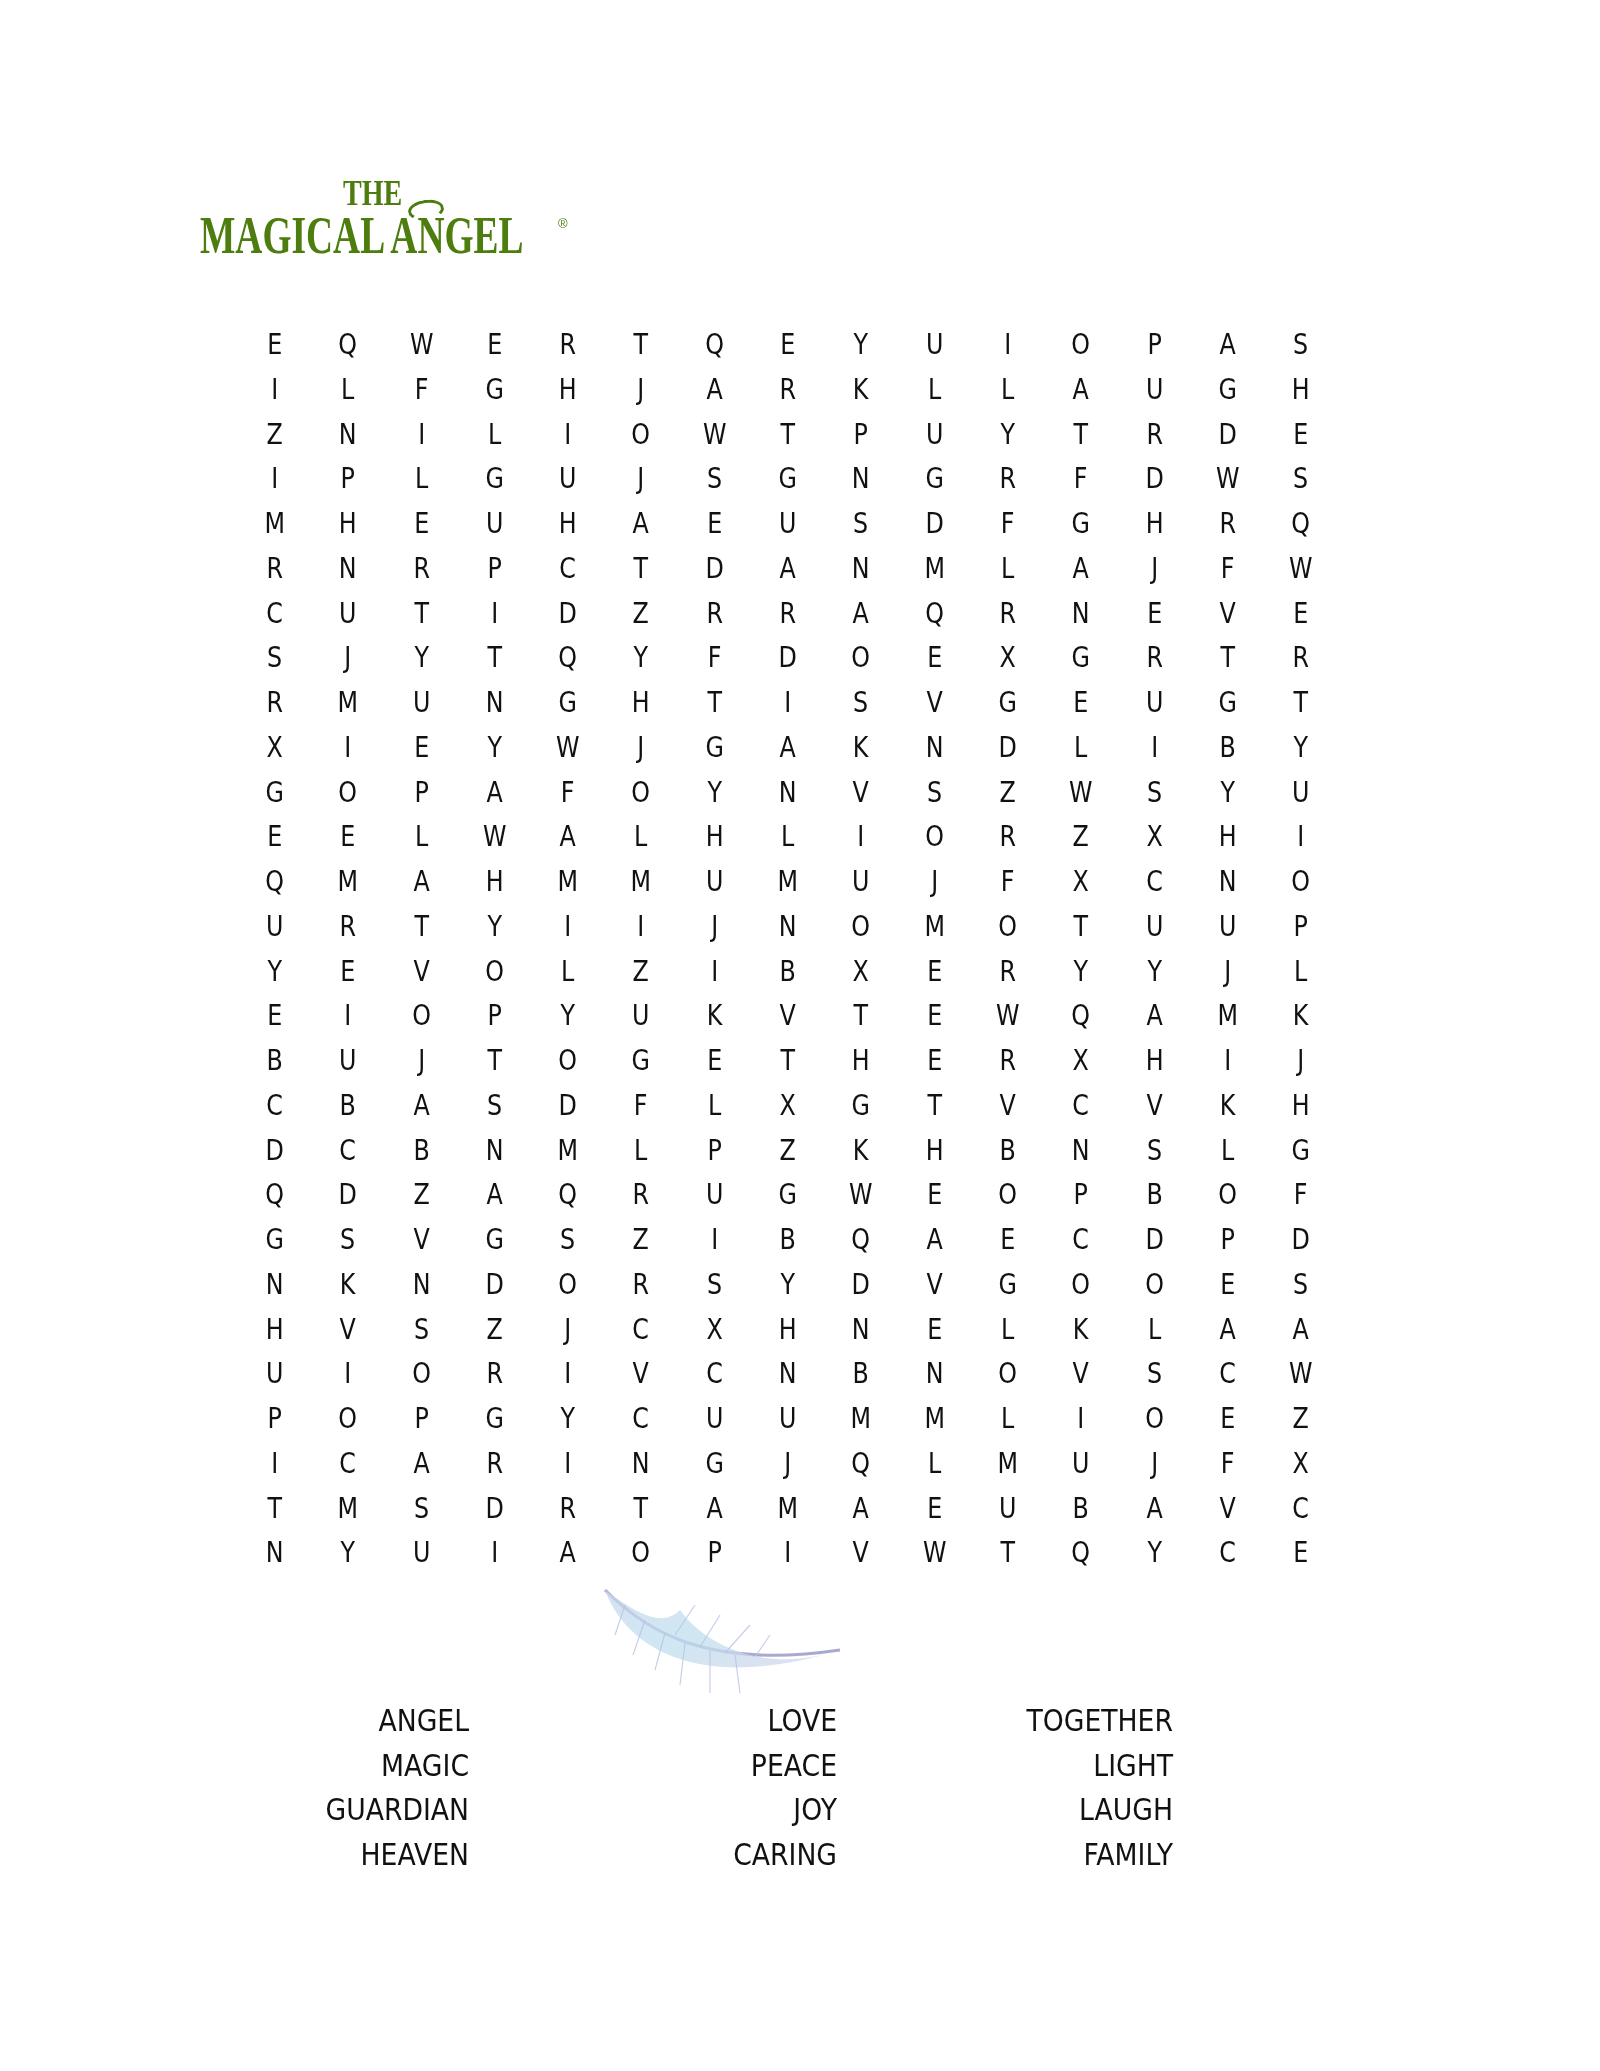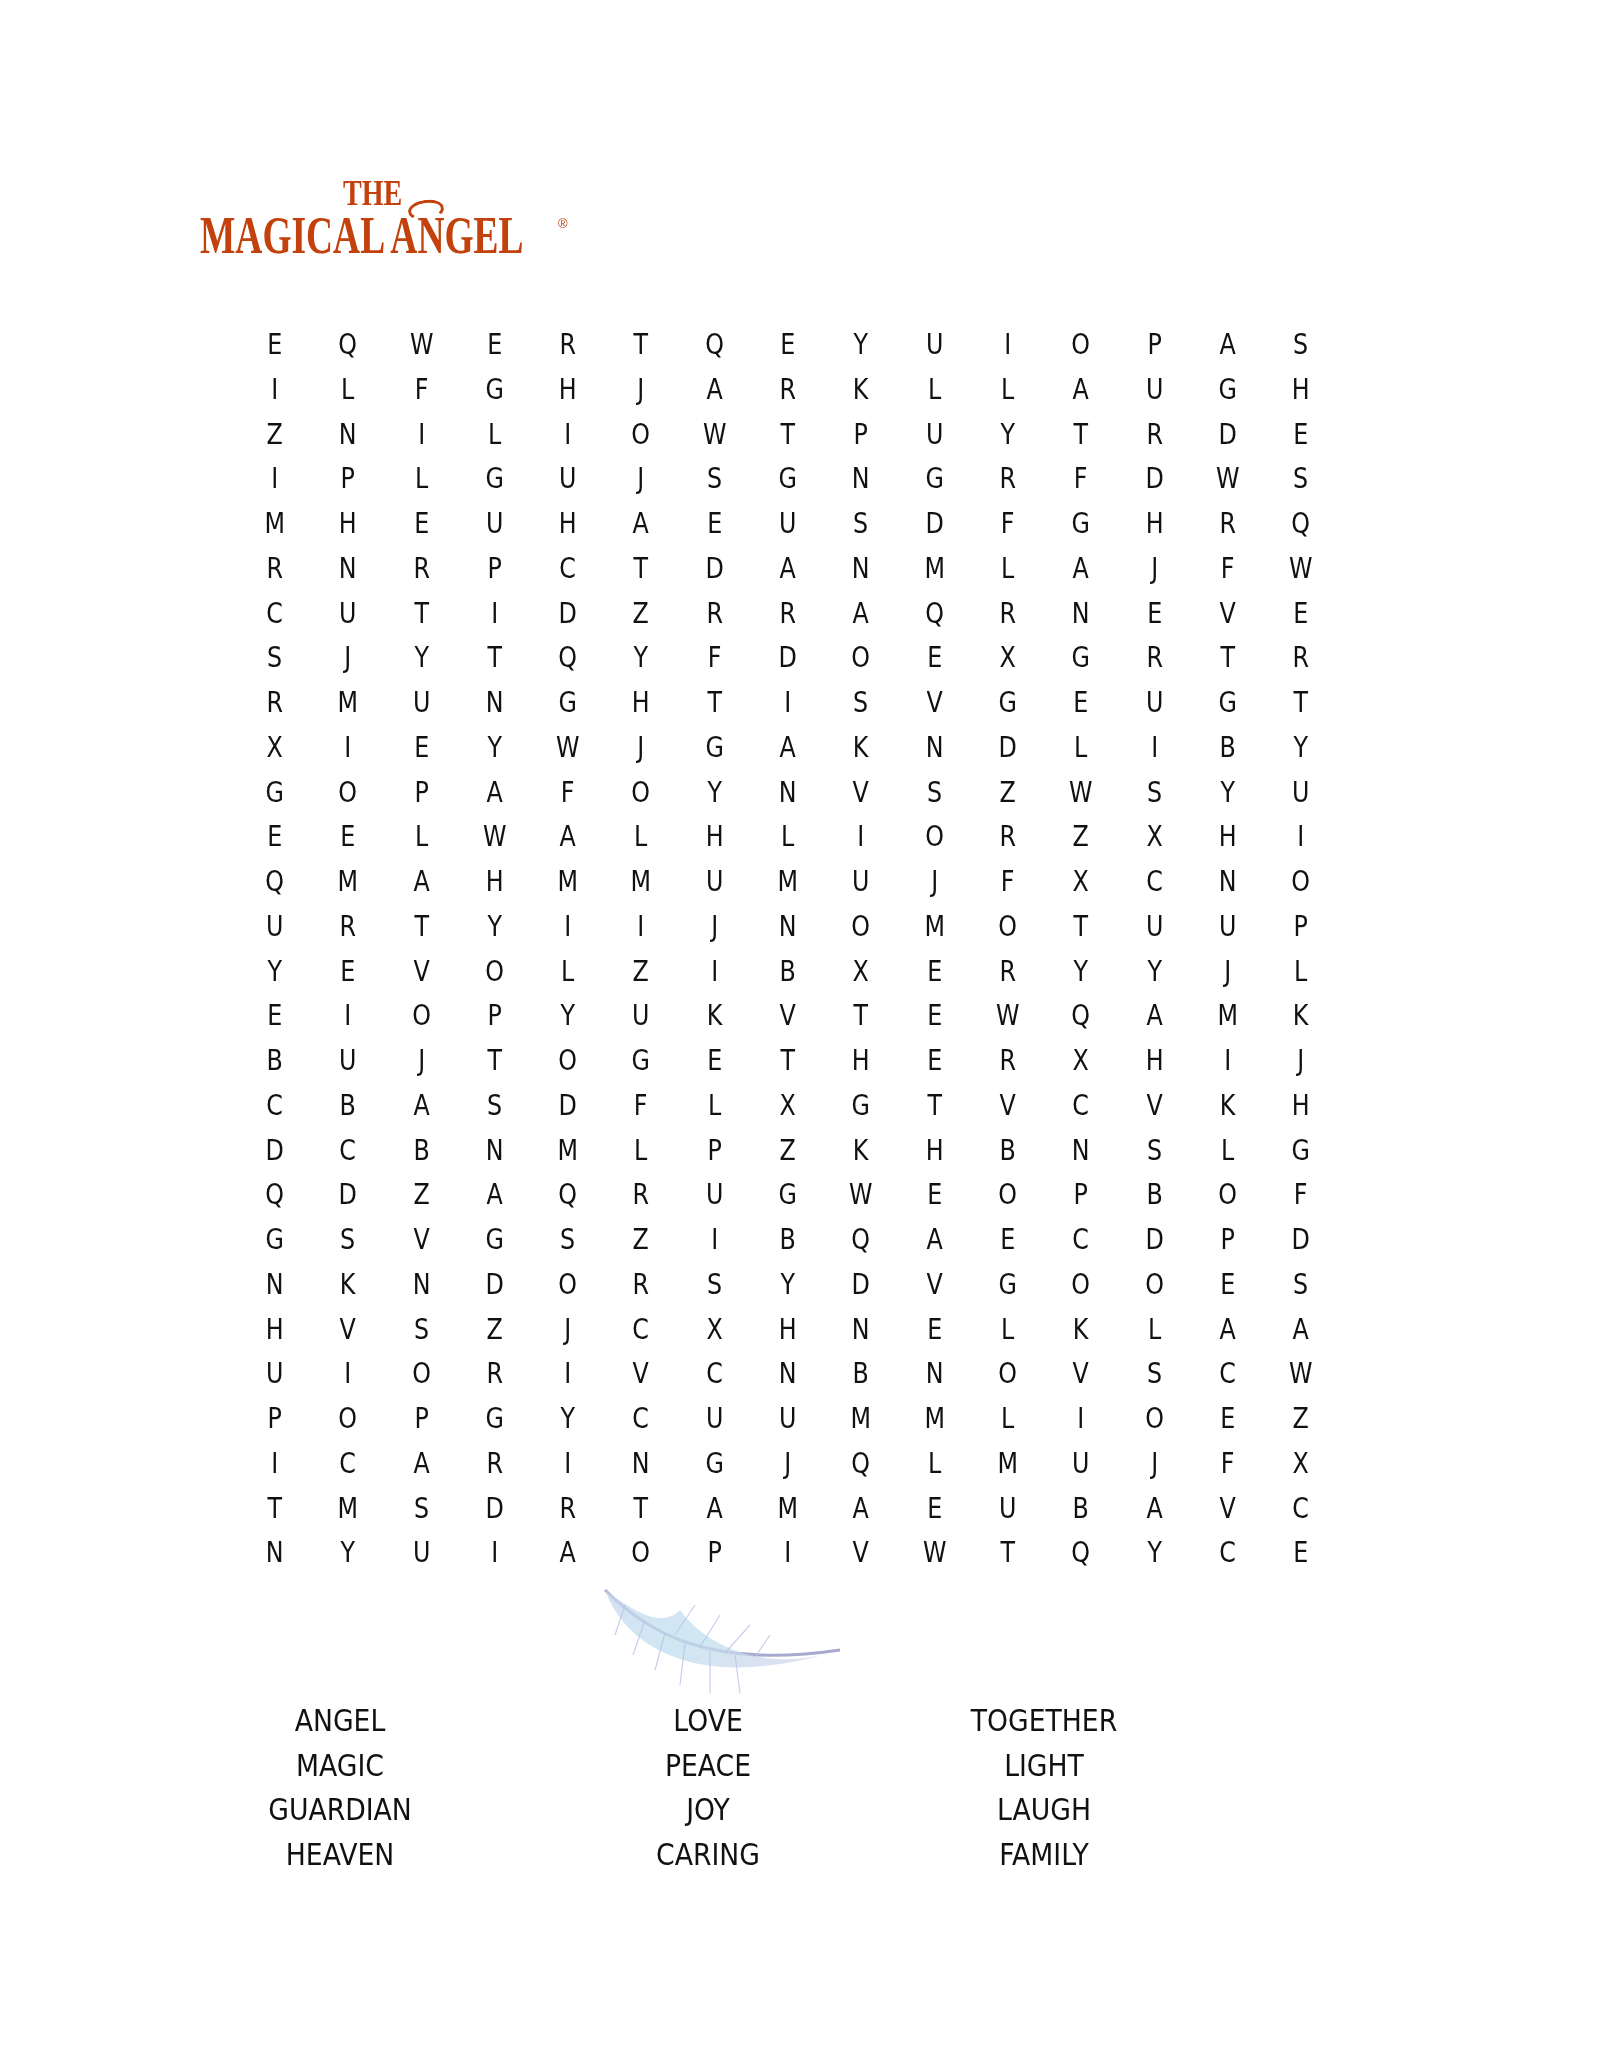--- a/index.html
+++ b/index.html
@@ -15,27 +15,27 @@
     .logo .reg { position: absolute; left: 358px; top: 44px; font-size: 13px; font-family: "Liberation Sans", sans-serif; }
     .logo .halo { position: absolute; left: 208px; top: 28px; width: 30px; height: 14px;
                   border: 3px solid currentColor; border-radius: 50%; border-bottom-color: transparent;
                   transform: rotate(-8deg); }
     .grid { position: absolute; left: 238px; top: 322px; display: grid;
             grid-template-columns: repeat(15, 73.3px); grid-auto-rows: 44.75px; }
     .cell { text-align: center; font-size: 29px; line-height: 44px; font-family: "DejaVu Sans", sans-serif;
             transform: scaleX(0.82); }
     .feather { position: absolute; left: 585px; top: 1575px; width: 260px; height: 130px; }
     .words { position: absolute; left: 0; top: 1698px; width: 1600px; }
-    .col { position: absolute; top: 0; width: 300px; text-align: center; }
+    .col { position: absolute; top: 0; width: 300px; text-align: right; }
     .word { font-size: 31px; line-height: 44.5px; transform: scaleX(0.86); font-family: "DejaVu Sans", sans-serif; }
   </style>
 </head>
 <body>
 
-<div class="logo" style="color:#c2410c">
+<div class="logo" style="color:#4d7c0f">
   <span class="the">THE</span>
   <span class="halo"></span>
   <span class="main">MAGICAL ANGEL</span>
   <span class="reg">®</span>
 </div>
 
 <div class="grid" id="grid">
     <div class="cell">E</div>
     <div class="cell">Q</div>
     <div class="cell">W</div>

